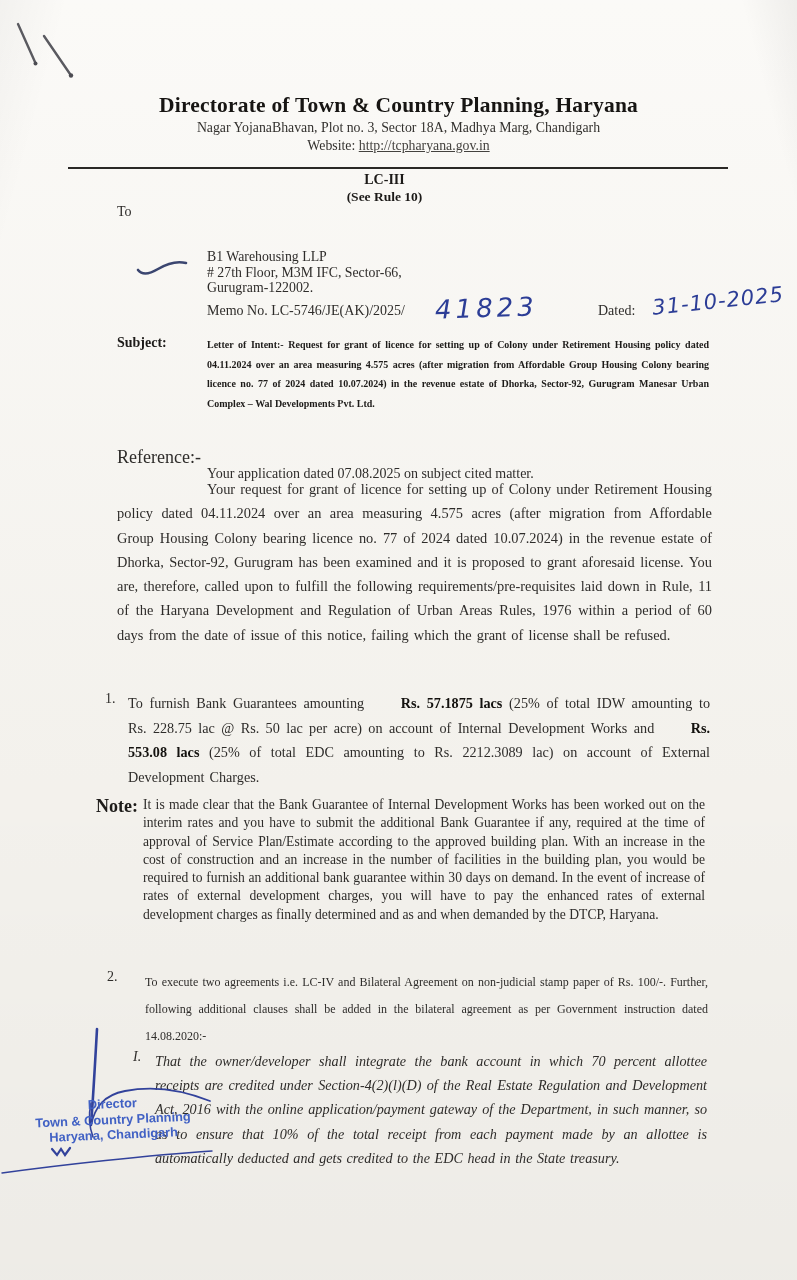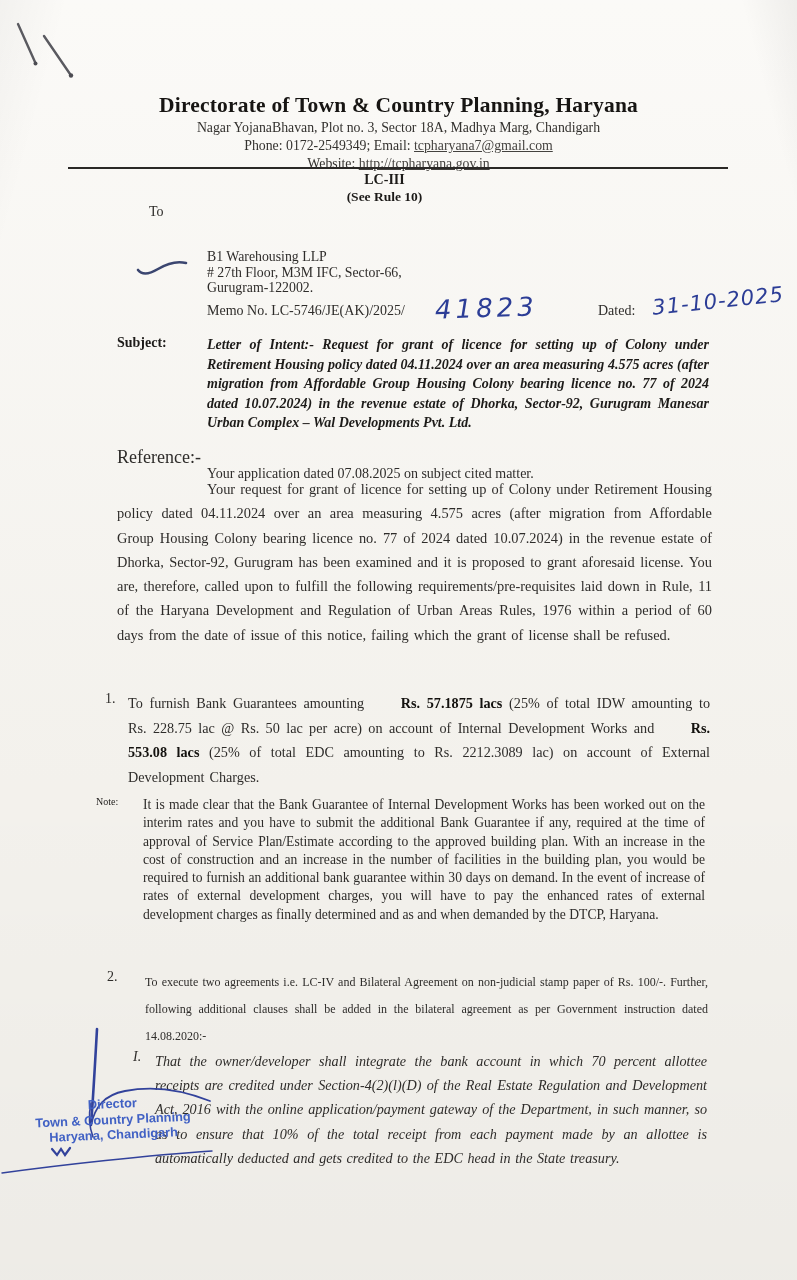--- a/index.html
+++ b/index.html
@@ -19,43 +19,43 @@
   
   .hdr{left:0;top:93px;width:797px;text-align:center;}
   .hdr-title{font-size:21.5px;font-weight:bold;color:#171513;letter-spacing:.2px;}
   .hdr-line{font-size:13.8px;margin-top:2px;color:#33312e;}
   .hdr a{color:#44423f;text-decoration:underline;}
   .rule{left:68px;top:167px;width:660px;height:0;border-top:2px solid #2a2826;}
   .formcode{left:0;top:172px;width:769px;text-align:center;font-weight:bold;}
   .formcode .fc1{font-size:14px;color:#1c1a18;}
   .formcode .fc2{font-size:13.5px;color:#1c1a18;margin-top:1px;}
   
-  .to{left:117px;top:204px;font-size:14px;margin-left:32px;}
+  .to{left:117px;top:204px;font-size:14px;}
   .recip{left:207px;top:221px;font-size:13.8px;line-height:15.6px;margin-top:28px;}
   
   .memo{left:207px;top:297px;width:540px;height:42px;font-size:14px;}
   .memo-prefix{position:absolute;left:0;top:6px;}
   .hand{font-family:"DejaVu Sans", sans-serif;color:#2c3d96;}
   .memo-number{position:absolute;left:228px;top:-4px;font-size:26px;letter-spacing:4px;transform:rotate(-2deg);font-style:italic;}
   .dated-label{position:absolute;left:391px;top:6px;}
   .memo-date{position:absolute;left:445px;top:-8px;font-size:21px;letter-spacing:1px;transform:rotate(-6deg);font-style:italic;white-space:nowrap;}
   
   .subj-label{left:117px;top:335px;font-size:14px;font-weight:bold;color:#1d1b19;}
-  .subj-text{left:207px;top:335px;width:502px;font-size:14px;font-weight:bold;line-height:19.5px;text-align:justify;color:#1d1b19;font-style:italic;}
+  .subj-text{left:207px;top:335px;width:502px;font-size:10px;font-weight:bold;line-height:19.5px;text-align:justify;color:#1d1b19;}
   
   .ref-label{left:117px;top:447px;font-size:18px;}
   .ref-text{left:207px;top:466px;font-size:14px;}
   
   .intro{left:117px;top:477px;width:595px;font-size:14.4px;line-height:24.3px;text-align:justify;text-indent:90px;word-spacing:1.5px;}
   
   .item1-num{left:105px;top:691px;font-size:14px;}
   .item1-text{left:128px;top:691px;width:582px;font-size:14.2px;line-height:24.6px;text-align:justify;word-spacing:1.5px;}
   .item1-text b{color:#14120f;margin-left:30px;}
   
-  .note-label{left:96px;top:796px;font-size:10px;font-weight:normal;color:#1d1b19;}
+  .note-label{left:96px;top:796px;font-size:18px;font-weight:bold;color:#1d1b19;}
   .note-text{left:143px;top:796px;width:562px;font-size:13.6px;line-height:18.3px;text-align:justify;}
   
   .item2-num{left:107px;top:969px;font-size:14px;}
   .item2-text{left:145px;top:969px;width:563px;font-size:12px;line-height:27px;text-align:justify;word-spacing:1px;}
   
   .sub1-num{left:133px;top:1049px;font-size:14px;font-style:italic;}
   .sub1-text{left:155px;top:1049px;width:552px;font-size:14.2px;line-height:24.2px;font-style:italic;text-align:justify;word-spacing:1px;}
   
   .stamp{left:8px;top:1096px;width:210px;text-align:center;transform:rotate(-2.5deg);
          font-family:"Liberation Sans", sans-serif;color:#4161c4;line-height:15.5px;font-size:12.8px;font-weight:600;}
@@ -69,21 +69,20 @@
   <svg class="abs" style="left:8px;top:14px;" width="90" height="80" viewBox="0 0 90 80">
     <path d="M10 10 L27 48" stroke="#5a5a60" stroke-width="2.4" stroke-linecap="round" fill="none"></path>
     <circle cx="27.5" cy="49.5" r="2" fill="#4c4c52"></circle>
     <path d="M36 22 L62 60" stroke="#5a5a60" stroke-width="2.4" stroke-linecap="round" fill="none"></path>
     <circle cx="63" cy="61.5" r="2.2" fill="#4c4c52"></circle>
   </svg>
 
   <div class="abs hdr">
     <div class="hdr-title">Directorate of Town &amp; Country Planning, Haryana</div>
     <div class="hdr-line">Nagar YojanaBhavan, Plot no. 3, Sector 18A, Madhya Marg, Chandigarh</div>
-    <div class="hdr-line"><span>Phone: 0172-2549349; Email: </span><a>tcpharyana7@gmail.com</a></div>
     <div class="hdr-line"><span>Website: </span><a>http://tcpharyana.gov.in</a></div>
   </div>
 
   <div class="abs rule"></div>
 
   <div class="abs formcode">
     <div class="fc1">LC-III</div>
     <div class="fc2">(See Rule 10)</div>
   </div>
 

